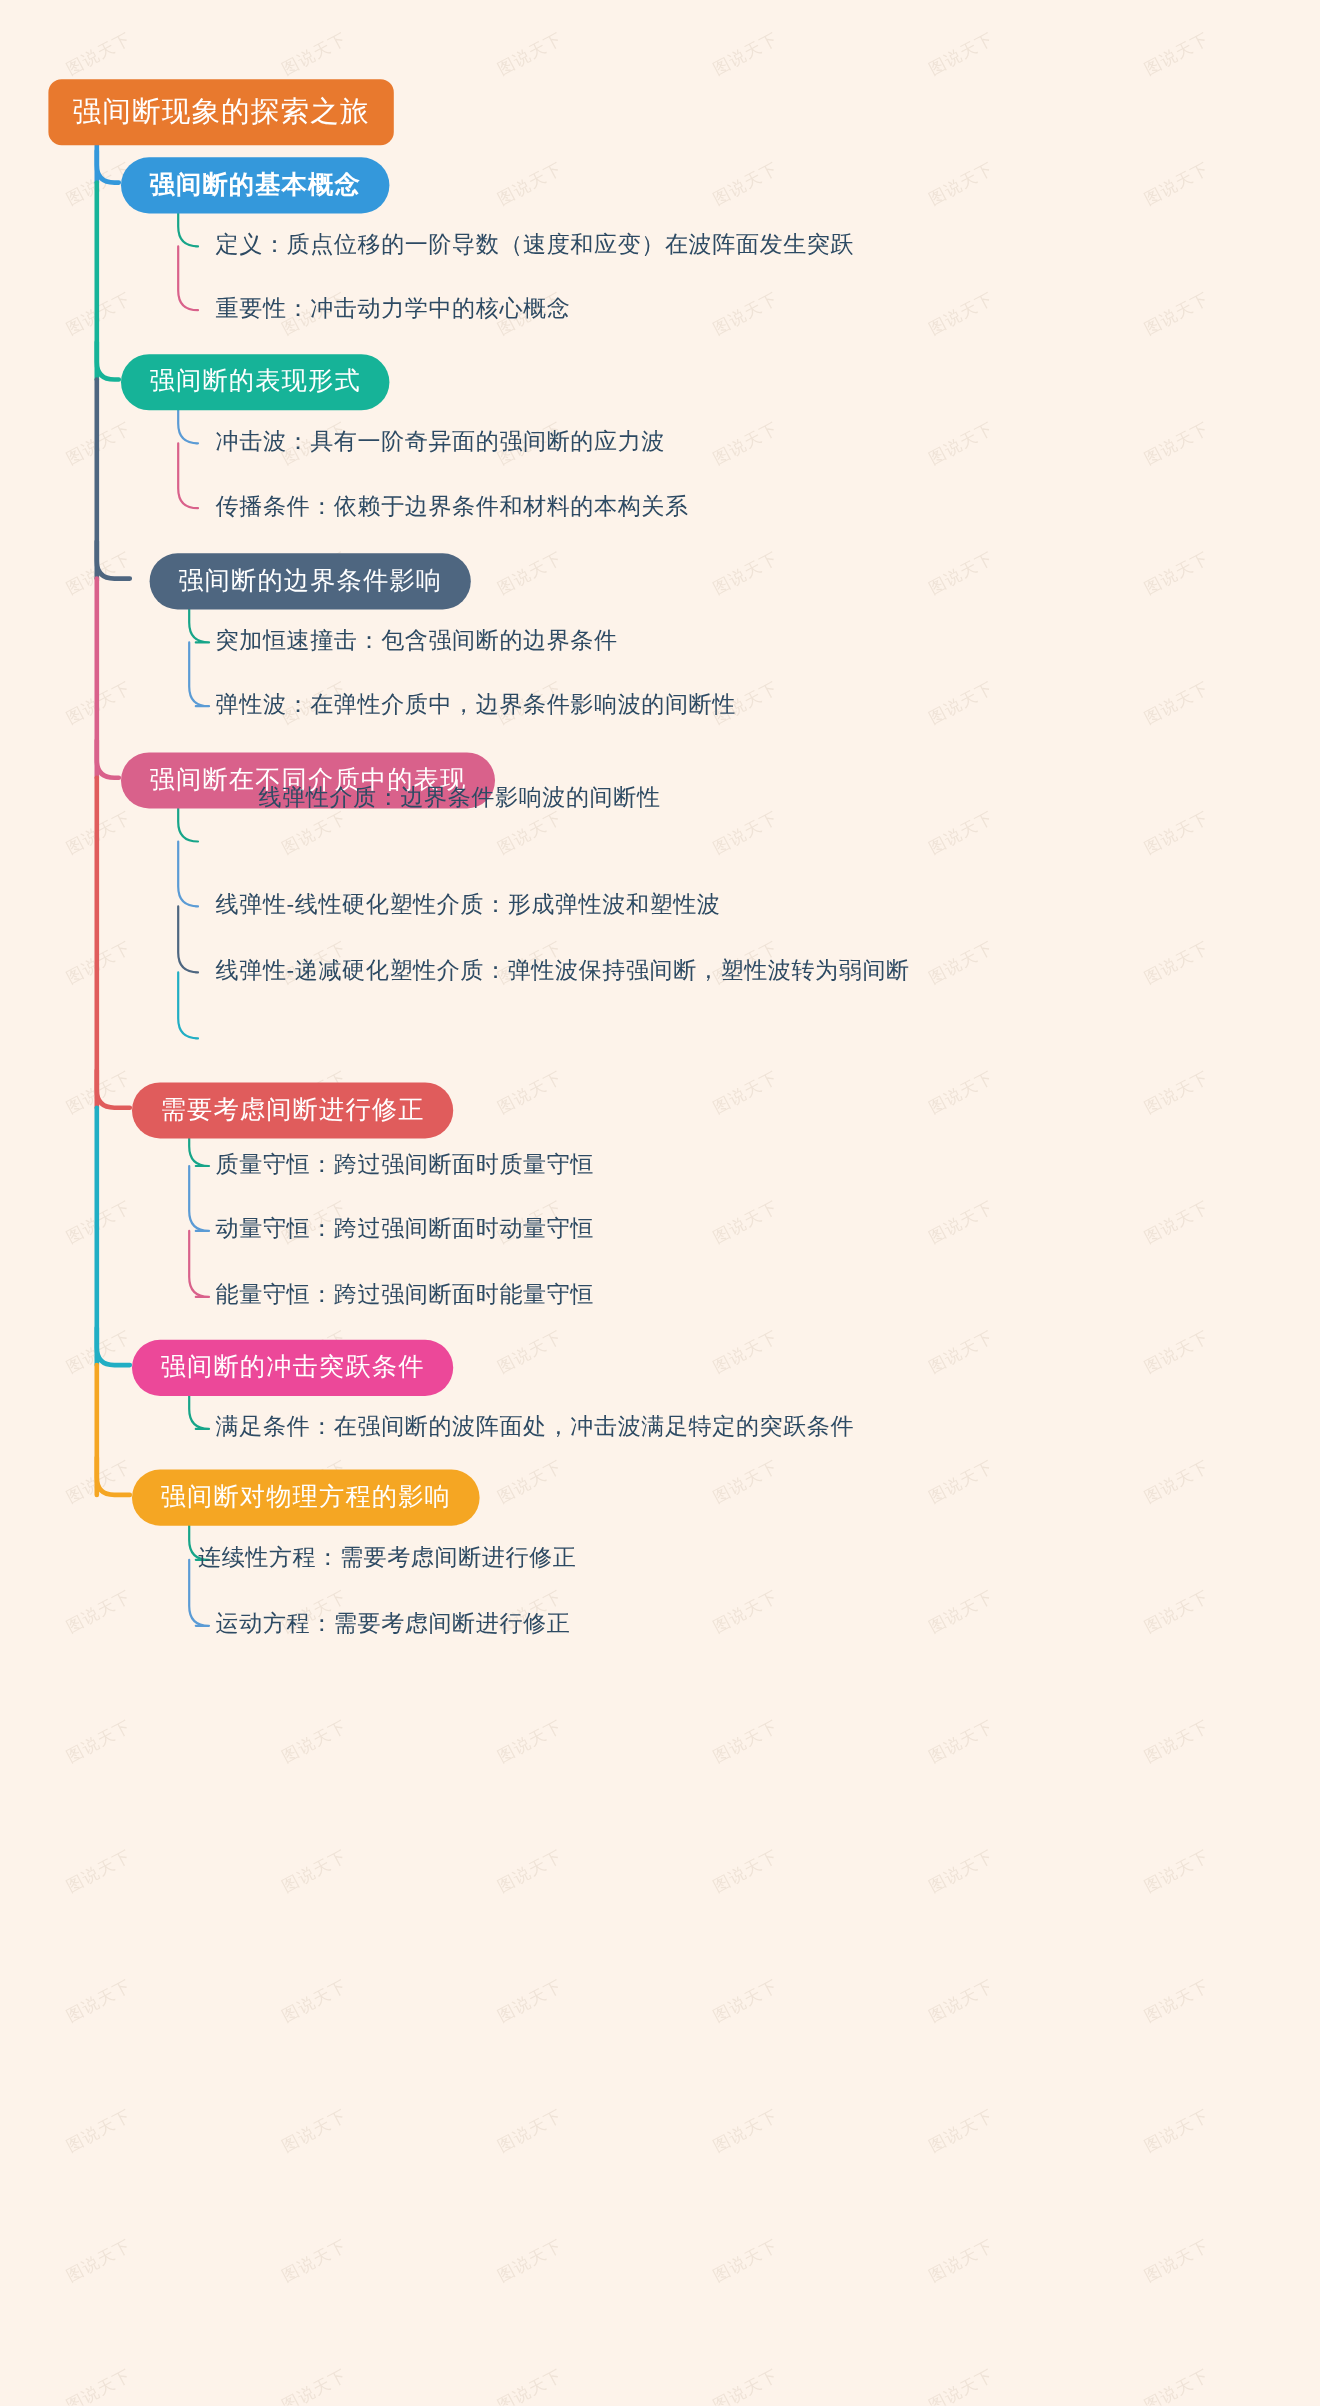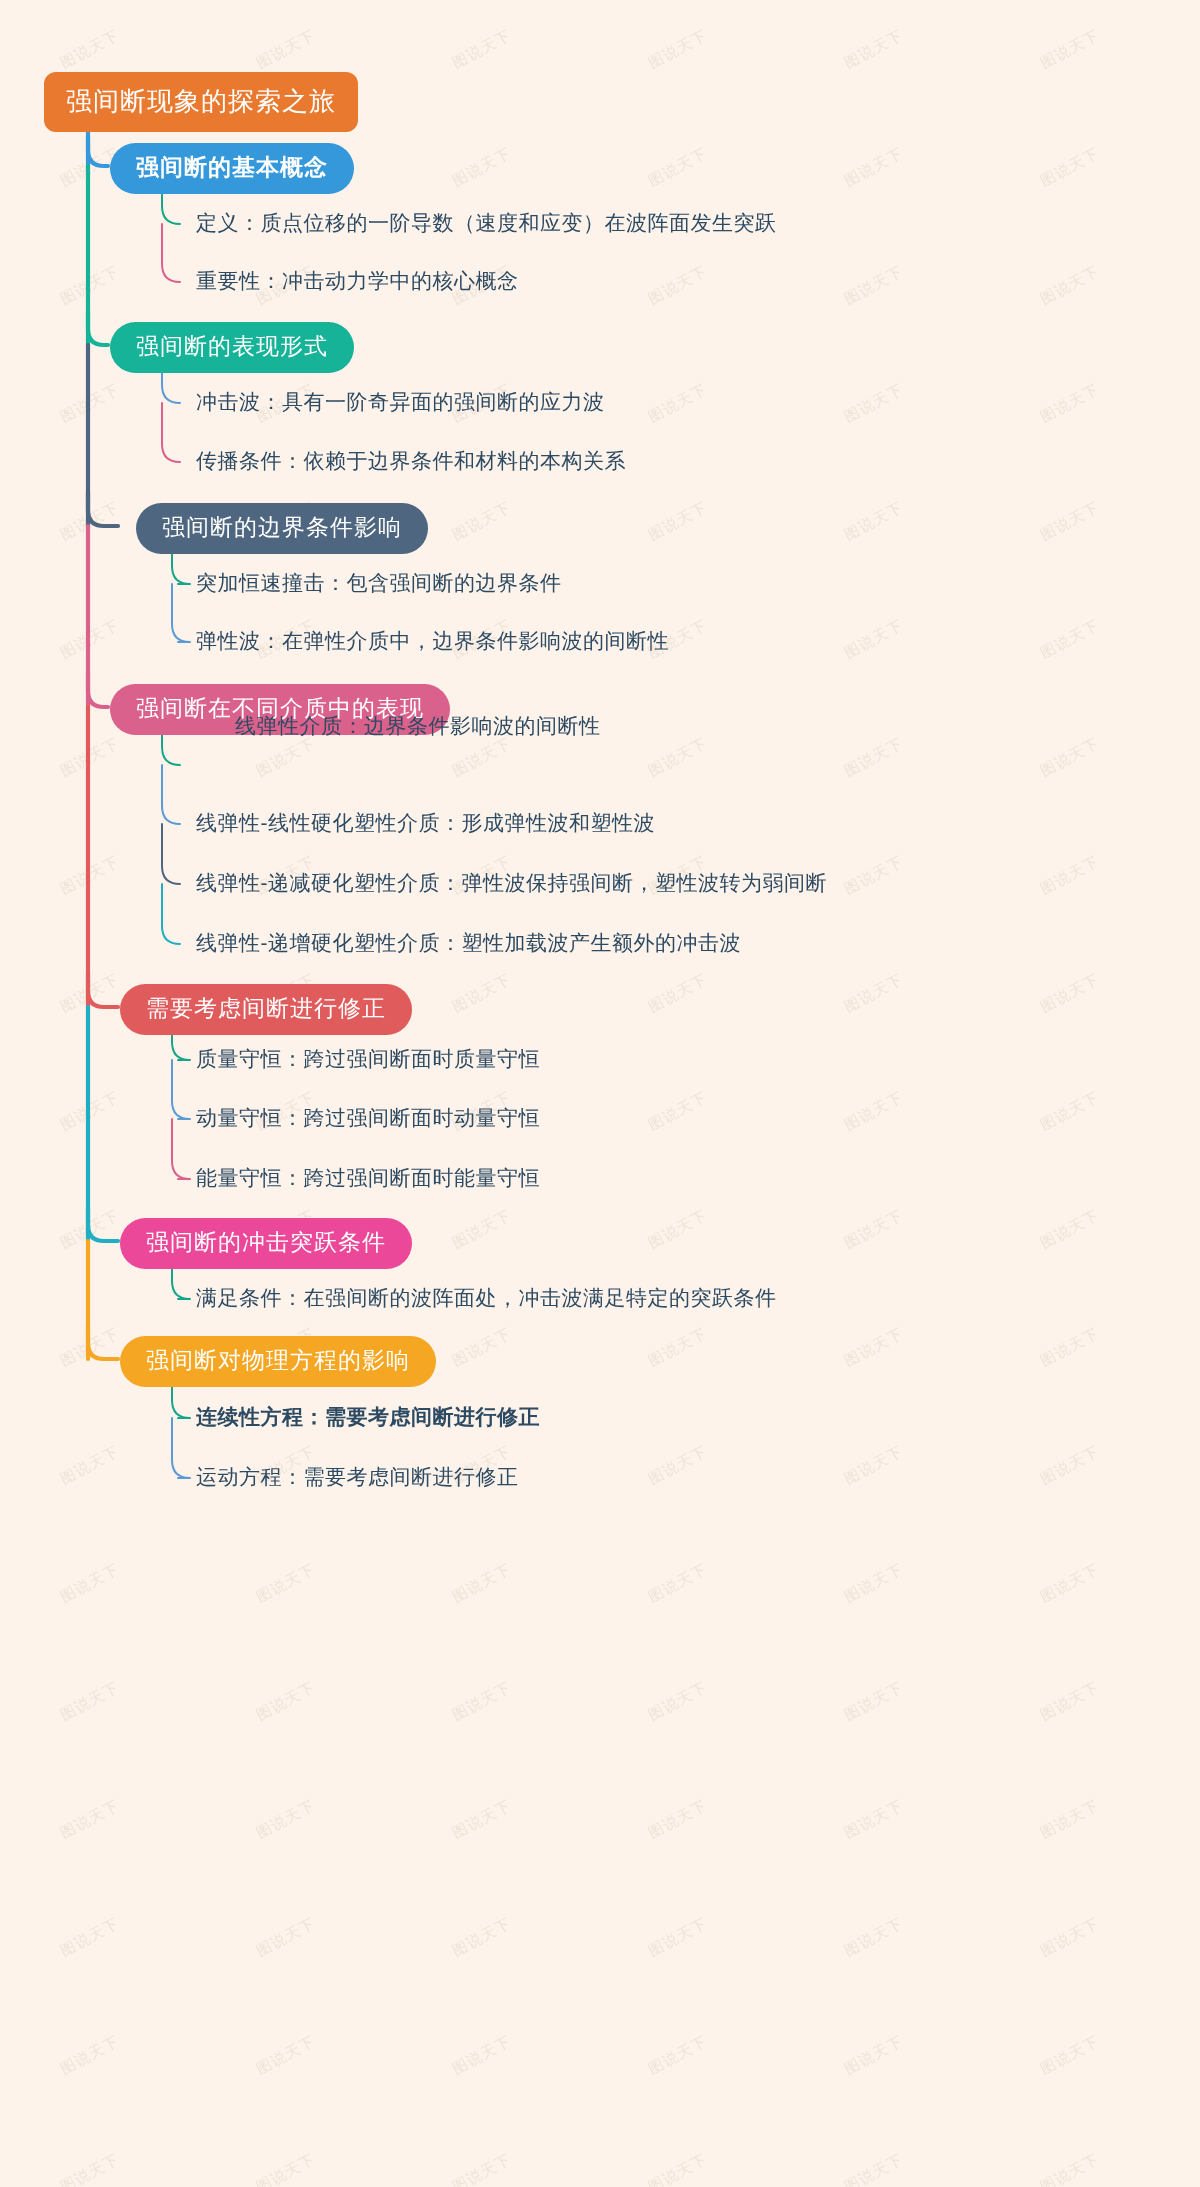--- a/index.html
+++ b/index.html
@@ -268,23 +268,20 @@
       </div>
       <div class="node leaf-node" style="left: 196px; top: 715px; margin-left: 39px;">
         <span>线弹性介质：边界条件影响波的间断性</span>
       </div>
       <div class="node leaf-node" style="left: 196px; top: 812px;">
         <span>线弹性-线性硬化塑性介质：形成弹性波和塑性波</span>
       </div>
       <div class="node leaf-node" style="left: 196px; top: 872px;">
         <span>线弹性-递减硬化塑性介质：弹性波保持强间断，塑性波转为弱间断</span>
       </div>
-      <div class="node leaf-node" style="left: 196px; top: 932px;">
-        <span>线弹性-递增硬化塑性介质：塑性加载波产生额外的冲击波</span>
-      </div>
       <div class="node branch-node" style="left: 120px; top: 984px; background: rgb(224, 92, 92);">
         <span>需要考虑间断进行修正</span>
       </div>
       <div class="node leaf-node" style="left: 196px; top: 1048px;">
         <span>质量守恒：跨过强间断面时质量守恒</span>
       </div>
       <div class="node leaf-node" style="left: 196px; top: 1107px;">
         <span>动量守恒：跨过强间断面时动量守恒</span>
       </div>
       <div class="node leaf-node" style="left: 196px; top: 1167px;">
@@ -292,21 +289,21 @@
       </div>
       <div class="node branch-node" style="left: 120px; top: 1218px; background: #ec4899;">
         <span>强间断的冲击突跃条件</span>
       </div>
       <div class="node leaf-node" style="left: 196px; top: 1287px;">
         <span>满足条件：在强间断的波阵面处，冲击波满足特定的突跃条件</span>
       </div>
       <div class="node branch-node" style="left: 120px; top: 1336px; background: rgb(245, 166, 35); text-align: center;">
         <span>强间断对物理方程的影响</span>
       </div>
-      <div class="node leaf-node" style="left: 196px; top: 1406px; font-weight: bold;">
+      <div class="node leaf-node" style="left: 180px; top: 1406px;">
         <span>连续性方程：需要考虑间断进行修正</span>
       </div>
       <div class="node leaf-node" style="left: 196px; top: 1466px;">
         <span>运动方程：需要考虑间断进行修正</span>
       </div>
     </div>
 
 </div>
 
 </body></html>

